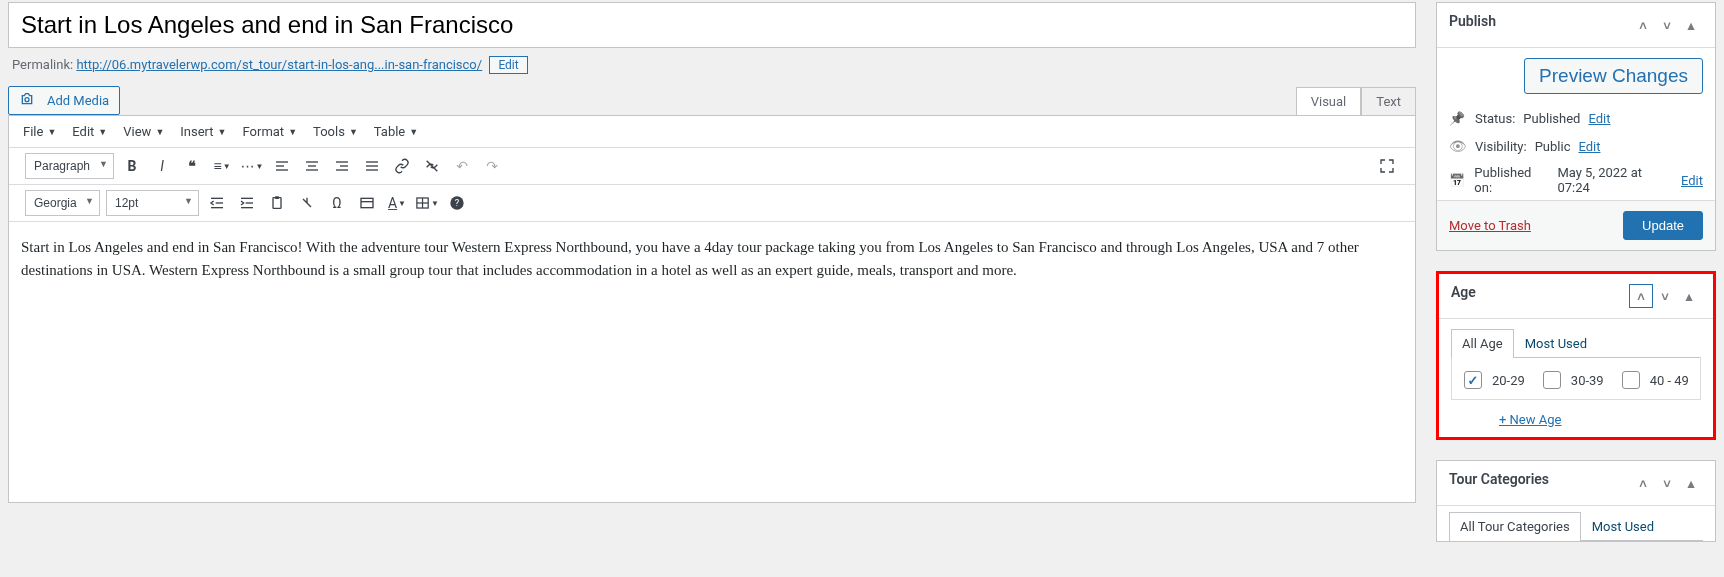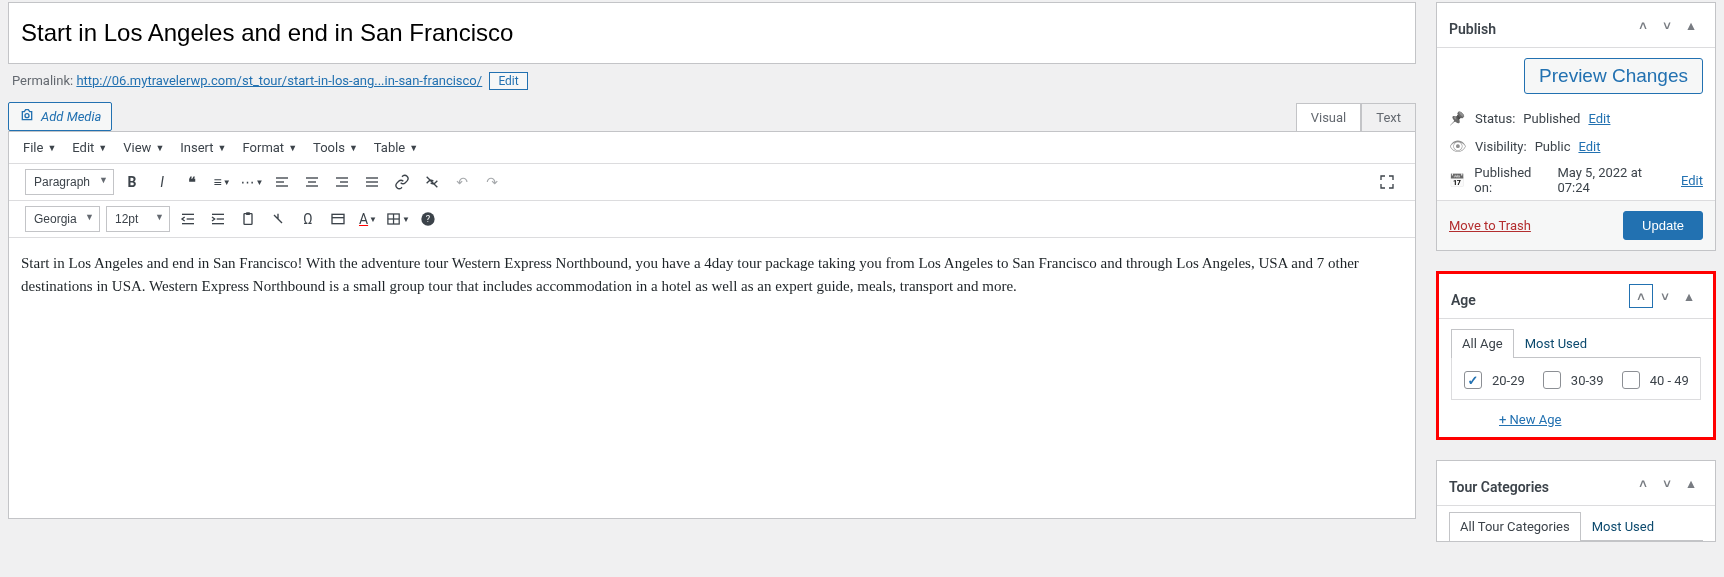--- a/index.html
+++ b/index.html
@@ -1,29 +1,29 @@
 <!DOCTYPE html>
 <html><head>
 <meta charset="utf-8">
 <style>
 * { box-sizing: border-box; margin: 0; padding: 0; }
 body { font-family: -apple-system, BlinkMacSystemFont, "Segoe UI", Roboto, sans-serif; font-size: 13px; color: #3c434a; background: #f0f0f1; }
 .layout { display: flex; gap: 20px; padding: 2px 8px; width: 1724px; }
 .main { flex: 1; display: flex; flex-direction: column; }
 .side { width: 280px; display: flex; flex-direction: column; gap: 20px; }
 
-.title-input { width: 100%; font-size: 24px; padding: 16px 12px; border: 1px solid #c3c4c7; background: #fff; outline: none; }
+.title-input { width: 100%; font-size: 24px; padding: 8px 12px; border: 1px solid #c3c4c7; background: #fff; outline: none; }
 
 .permalink-row { padding: 8px 0 12px 4px; font-size: 13px; color: #646970; }
 .permalink-row a { color: #2271b1; text-decoration: underline; }
 .permalink-slug { text-decoration: underline; margin-top: 48px; }
 .edit-btn { display: inline-block; padding: 1px 8px; border: 1px solid #2271b1; color: #2271b1; background: #f6f7f7; font-size: 12px; margin-left: 4px; cursor: pointer; }
 
 .media-row { display: flex; justify-content: space-between; align-items: flex-end; margin-bottom: 0; }
-.add-media { display: inline-flex; align-items: center; gap: 6px; padding: 4px 10px; border: 1px solid #2271b1; color: #2271b1; background: #f6f7f7; font-size: 13px; cursor: pointer; border-radius: 2px; font-style: italic; }
+.add-media { display: inline-flex; align-items: center; gap: 12px; padding: 4px 10px; border: 1px solid #2271b1; color: #2271b1; background: #f6f7f7; font-size: 13px; cursor: pointer; border-radius: 2px; }
 .editor-tabs { display: flex; }
 .editor-tab { padding: 6px 14px; border: 1px solid #c3c4c7; border-bottom: none; background: #f0f0f1; color: #646970; font-size: 13px; cursor: pointer; }
 .editor-tab.active { background: #fff; }
 
 .editor-box { border: 1px solid #c3c4c7; background: #fff; }
 .menubar { display: flex; gap: 4px; padding: 4px 8px; background: #fff; font-size: 13px; border-bottom: 1px solid #dcdcde; }
 .menubar .mitem { display: flex; align-items: center; gap: 4px; padding: 4px 6px; cursor: pointer; }
 .menubar .mitem .caret { font-size: 9px; }
 
 .toolbar { display: flex; align-items: center; gap: 6px; padding: 5px 16px; border-bottom: 1px solid #dcdcde; background: #fff; }
@@ -31,21 +31,21 @@
 .tsel { height: 26px; padding: 0 22px 0 8px; border: 1px solid #c3c4c7; background: #fff; font-size: 12px; color: #3c434a; appearance: none; position: relative; }
 .tsel-wrap { position: relative; display: inline-block; }
 .tsel-wrap::after { content: "▼"; position: absolute; right: 6px; top: 6px; font-size: 9px; color: #646970; pointer-events: none; }
 .spacer { flex: 1; }
 .caret-sm { font-size: 8px; margin-left: 1px; }
 
 .content { padding: 14px 12px; min-height: 280px; font-family: Georgia, serif; font-size: 15px; line-height: 1.55; color: #1d2327; }
 
 .panel { border: 1px solid #c3c4c7; background: #fff; }
 .panel.highlight { border: 3px solid #ff0000; }
-.panel-head { display: flex; align-items: flex-end; justify-content: space-between; padding: 10px 12px; border-bottom: 1px solid #dcdcde; font-size: 14px; font-weight: 600; }
+.panel-head { display: flex; align-items: flex-start; justify-content: space-between; padding: 10px 12px; border-bottom: 1px solid #dcdcde; font-size: 14px; font-weight: 600; }
 .panel-head .phicons { display: flex; gap: 0; }
 .panel-head .phicon { width: 24px; height: 24px; display: flex; align-items: center; justify-content: center; color: #787c82; cursor: pointer; font-size: 13px; }
 .panel-body { padding: 10px 12px; font-size: 13px; }
 
 .preview-row { text-align: right; padding: 10px 12px; }
 .preview-btn { padding: 6px 14px; border: 1px solid #2271b1; color: #2271b1; background: #f6f7f7; font-size: 19px; cursor: pointer; border-radius: 3px; }
 
 .meta-row { display: flex; align-items: center; gap: 8px; padding: 5px 12px; font-size: 13px; }
 .meta-row .micon { width: 18px; color: #8c8f94; font-size: 15px; }
 .meta-row .mlabel { color: #3c434a; }
@@ -194,21 +194,21 @@
         <div class="spacer"></div>
         <div class="tbtn">
           <svg viewBox="0 0 24 24" fill="none" stroke="#3c434a" stroke-width="2">
               <path d="M3 9V3h6M21 9V3h-6M3 15v6h6M21 15v6h-6"></path>
             </svg>
         </div>
       </div>
 
       <div class="toolbar">
         <span class="tsel-wrap"><select class="tsel"><option>Georgia</option></select></span>
-        <span class="tsel-wrap"><select class="tsel" style="width:64px"><option>12pt</option></select></span>
+        <span class="tsel-wrap"><select class="tsel" style="width:93px"><option>12pt</option></select></span>
         <div class="tbtn">
           <svg viewBox="0 0 24 24" stroke="#3c434a" stroke-width="2">
               <line x1="3" y1="5" x2="21" y2="5"></line>
               <line x1="10" y1="12" x2="21" y2="12"></line>
               <line x1="3" y1="19" x2="21" y2="19"></line>
               <polyline points="7,9 3,12 7,15" fill="none"></polyline>
             </svg>
         </div>
         <div class="tbtn">
           <svg viewBox="0 0 24 24" stroke="#3c434a" stroke-width="2">

